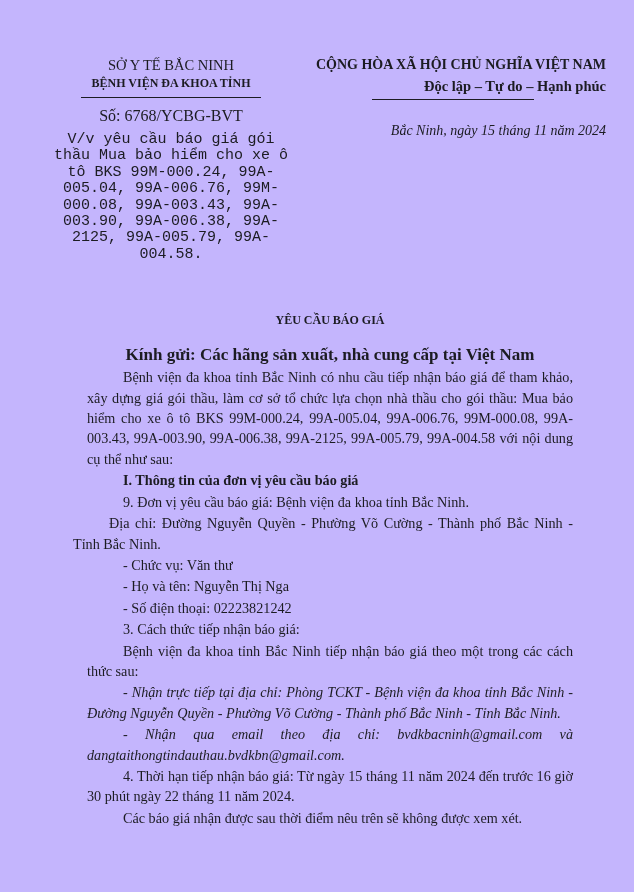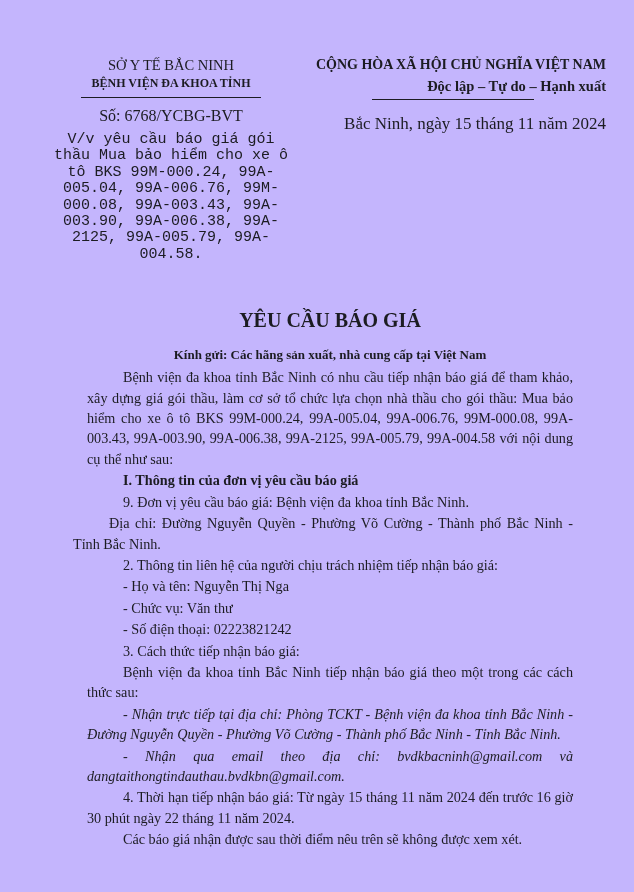--- a/index.html
+++ b/index.html
@@ -75,42 +75,43 @@
     margin-top: 3px;
     white-space: nowrap;
   }
   .motto-underline {
     width: 162px;
     height: 0;
     border-bottom: 1.6px solid #1c1c22;
     margin: 3px auto 0 auto;
   }
   .place-date {
-    font-size: 17px;
+    font-size: 14px;
     line-height: 21px;
-    margin-top: 13px;
+    font-style: italic;
+    margin-top: 20px;
     white-space: nowrap;
   }
 
   
   .main {
     padding: 0 61px 0 87px;
     box-sizing: border-box;
   }
   .doc-title {
     margin-top: 47px;
     text-align: center;
-    font-size: 20px;
+    font-size: 12px;
     line-height: 21px;
     font-weight: bold;
   }
   .salutation {
     margin-top: 13px;
     text-align: center;
-    font-size: 13px;
+    font-size: 17px;
     line-height: 21px;
     font-weight: bold;
   }
 
   
   .body-text {
     margin-top: 2px;
     font-size: 14.2px;
     line-height: 20.4px;
   }
@@ -134,38 +135,37 @@
   <div class="header">
     <div class="header-left">
       <div class="dept-name">SỞ Y TẾ BẮC NINH</div>
       <div class="org-name">BỆNH VIỆN ĐA KHOA TỈNH</div>
       <div class="org-underline"></div>
       <div class="doc-number">Số: 6768/YCBG-BVT</div>
       <div class="doc-subject">V/v yêu cầu báo giá gói thầu Mua bảo hiểm cho xe ô tô BKS 99M-000.24, 99A-005.04, 99A-006.76, 99M-000.08, 99A-003.43, 99A-003.90, 99A-006.38, 99A-2125, 99A-005.79, 99A-004.58.</div>
     </div>
     <div class="header-right">
       <div class="motto-1">CỘNG HÒA XÃ HỘI CHỦ NGHĨA VIỆT NAM</div>
-      <div class="motto-2">Độc lập – Tự do – Hạnh xuất</div>
+      <div class="motto-2">Độc lập – Tự do – Hạnh phúc</div>
       <div class="motto-underline"></div>
       <div class="place-date">Bắc Ninh, ngày 15 tháng 11 năm 2024</div>
     </div>
   </div>
 
   <div class="main">
     <div class="doc-title">YÊU CẦU BÁO GIÁ</div>
     <div class="salutation">Kính gửi: Các hãng sản xuất, nhà cung cấp tại Việt Nam</div>
 
     <div class="body-text">
       <p>Bệnh viện đa khoa tỉnh Bắc Ninh có nhu cầu tiếp nhận báo giá để tham khảo, xây dựng giá gói thầu, làm cơ sở tổ chức lựa chọn nhà thầu cho gói thầu: Mua bảo hiểm cho xe ô tô BKS 99M-000.24, 99A-005.04, 99A-006.76, 99M-000.08, 99A-003.43, 99A-003.90, 99A-006.38, 99A-2125, 99A-005.79, 99A-004.58 với nội dung cụ thể như sau:</p>
       <p class="p-bold">I. Thông tin của đơn vị yêu cầu báo giá</p>
       <p>9. Đơn vị yêu cầu báo giá: Bệnh viện đa khoa tỉnh Bắc Ninh.</p>
       <p class="p-address">Địa chỉ: Đường Nguyễn Quyền - Phường Võ Cường - Thành phố Bắc Ninh - Tỉnh Bắc Ninh.</p>
-      <p>2. Thông tin liên hệ của người chịu trách nhiệm tiếp nhận báo giá:</p>
+      <p>- Chức vụ: Văn thư</p>
       <p>- Họ và tên: Nguyễn Thị Nga</p>
-      <p>- Chức vụ: Văn thư</p>
       <p>- Số điện thoại: 02223821242</p>
       <p>3. Cách thức tiếp nhận báo giá:</p>
       <p>Bệnh viện đa khoa tỉnh Bắc Ninh tiếp nhận báo giá theo một trong các cách thức sau:</p>
       <p class="p-italic">- Nhận trực tiếp tại địa chỉ: Phòng TCKT - Bệnh viện đa khoa tỉnh Bắc Ninh - Đường Nguyễn Quyền - Phường Võ Cường - Thành phố Bắc Ninh - Tỉnh Bắc Ninh.</p>
       <p class="p-italic">- Nhận qua email theo địa chỉ: bvdkbacninh@gmail.com và dangtaithongtindauthau.bvdkbn@gmail.com.</p>
       <p>4. Thời hạn tiếp nhận báo giá: Từ ngày 15 tháng 11 năm 2024 đến trước 16 giờ 30 phút ngày 22 tháng 11 năm 2024.</p>
       <p>Các báo giá nhận được sau thời điểm nêu trên sẽ không được xem xét.</p>
     </div>
   </div>
 

